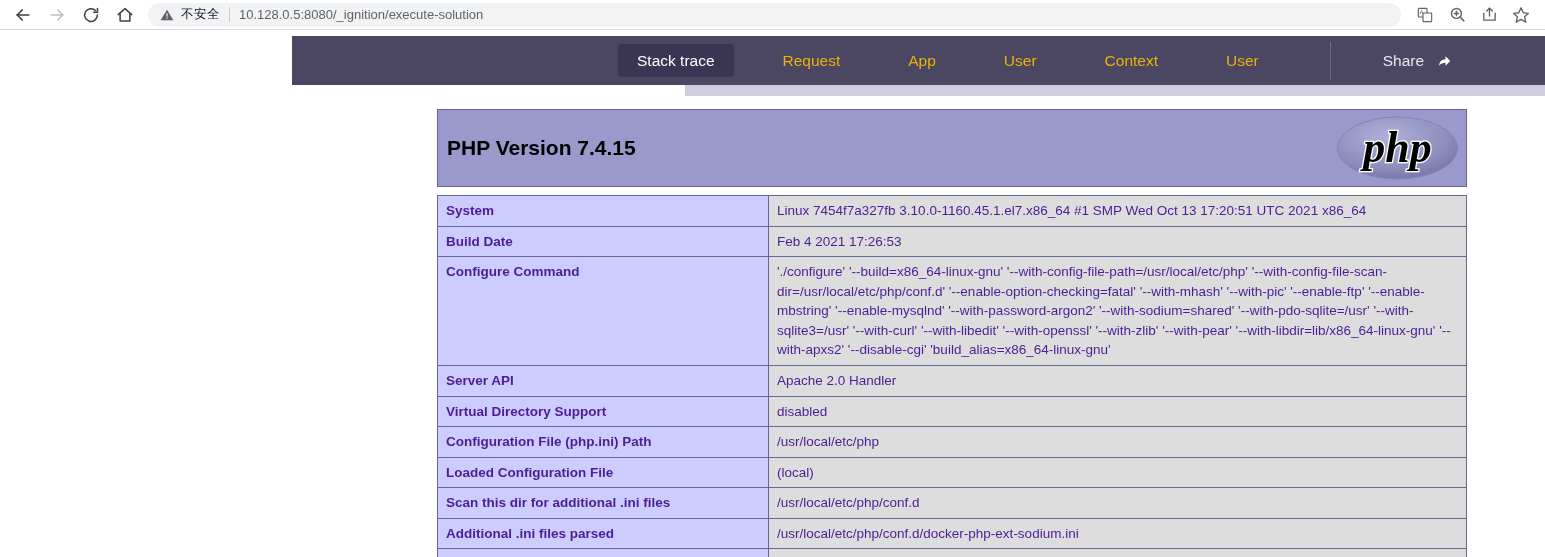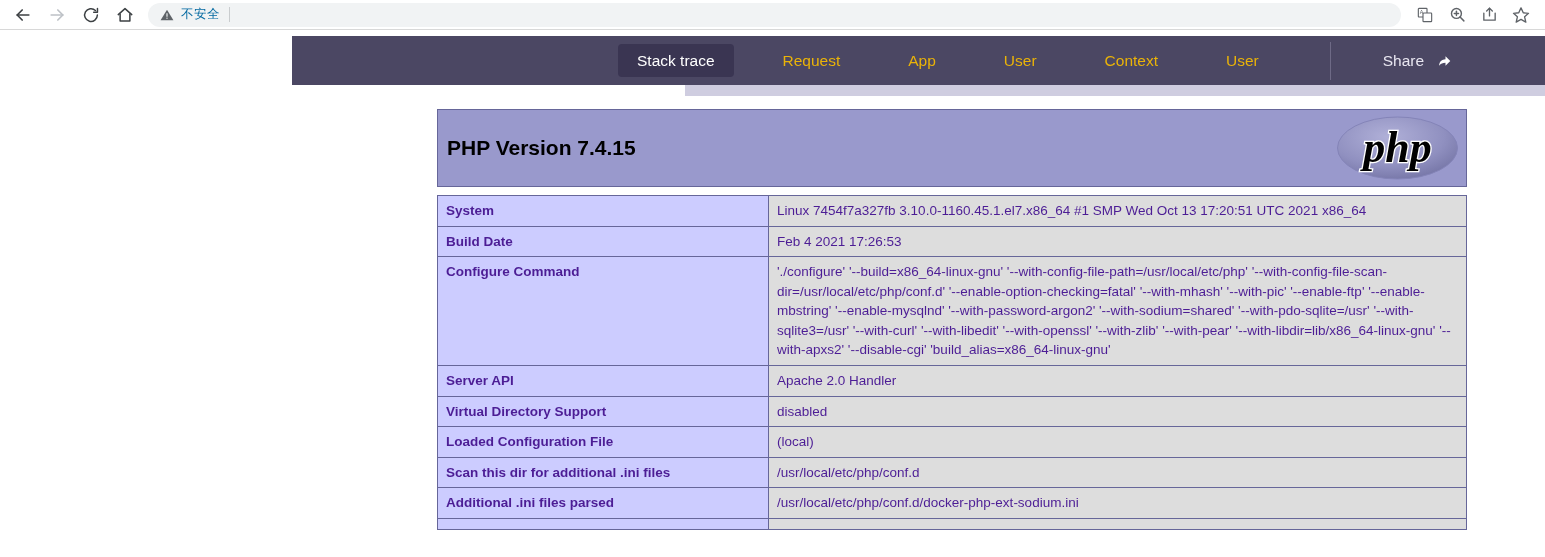--- a/index.html
+++ b/index.html
@@ -35,21 +35,21 @@
     margin: 0 8px 0 6px;
     background: #f1f3f4;
     border-radius: 13px;
     display: flex; align-items: center;
     padding: 0 12px;
     overflow: hidden;
   }
   .warn-icon { flex: none; margin-right: 7px; display: flex; }
   .not-secure {
     font-size: 12.5px;
-    color: #0369a1;
+    color: #0f172a;
     white-space: nowrap;
     flex: none;
     letter-spacing: .5px;
   }
   .omni-sep {
     width: 1px; height: 15px;
     background: #c9ccce;
     margin: 0 9px;
     flex: none;
   }
@@ -211,20 +211,21 @@
   <div class="omnibox">
     <span class="warn-icon">
       <svg width="14" height="14" viewBox="0 0 24 24" fill="#5f6368">
         <path d="M12 3 L23 21 H1 Z"></path>
         <rect x="11" y="9" width="2" height="6" fill="#f1f3f4"></rect>
         <rect x="11" y="16.5" width="2" height="2" fill="#f1f3f4"></rect>
       </svg>
     </span>
     <span class="not-secure">不安全</span>
     <span class="omni-sep"></span>
+    <span class="url-text">10.128.0.5:8080/_ignition/execute-solution</span>
   </div>
 
   <div class="toolbar-icons">
     <div class="tb-icon">
       <svg width="16" height="16" viewBox="0 0 24 24" fill="none" stroke="currentColor" stroke-width="1.7">
         <rect x="2" y="2" width="13" height="13" rx="1"></rect>
         <rect x="9" y="9" width="13" height="13" rx="1" fill="#ffffff"></rect>
         <text x="4" y="11" font-size="8" fill="currentColor" stroke="none" font-family="Liberation Sans, sans-serif">A</text>
       </svg>
     </div>
@@ -312,20 +313,24 @@
       </tr>
       <tr>
         <td class="key">Server API</td>
         <td class="val">Apache 2.0 Handler</td>
       </tr>
       <tr>
         <td class="key">Virtual Directory Support</td>
         <td class="val">disabled</td>
       </tr>
       <tr>
+        <td class="key">Configuration File (php.ini) Path</td>
+        <td class="val">/usr/local/etc/php</td>
+      </tr>
+      <tr>
         <td class="key">Loaded Configuration File</td>
         <td class="val">(local)</td>
       </tr>
       <tr>
         <td class="key">Scan this dir for additional .ini files</td>
         <td class="val">/usr/local/etc/php/conf.d</td>
       </tr>
       <tr>
         <td class="key">Additional .ini files parsed</td>
         <td class="val">/usr/local/etc/php/conf.d/docker-php-ext-sodium.ini</td>

